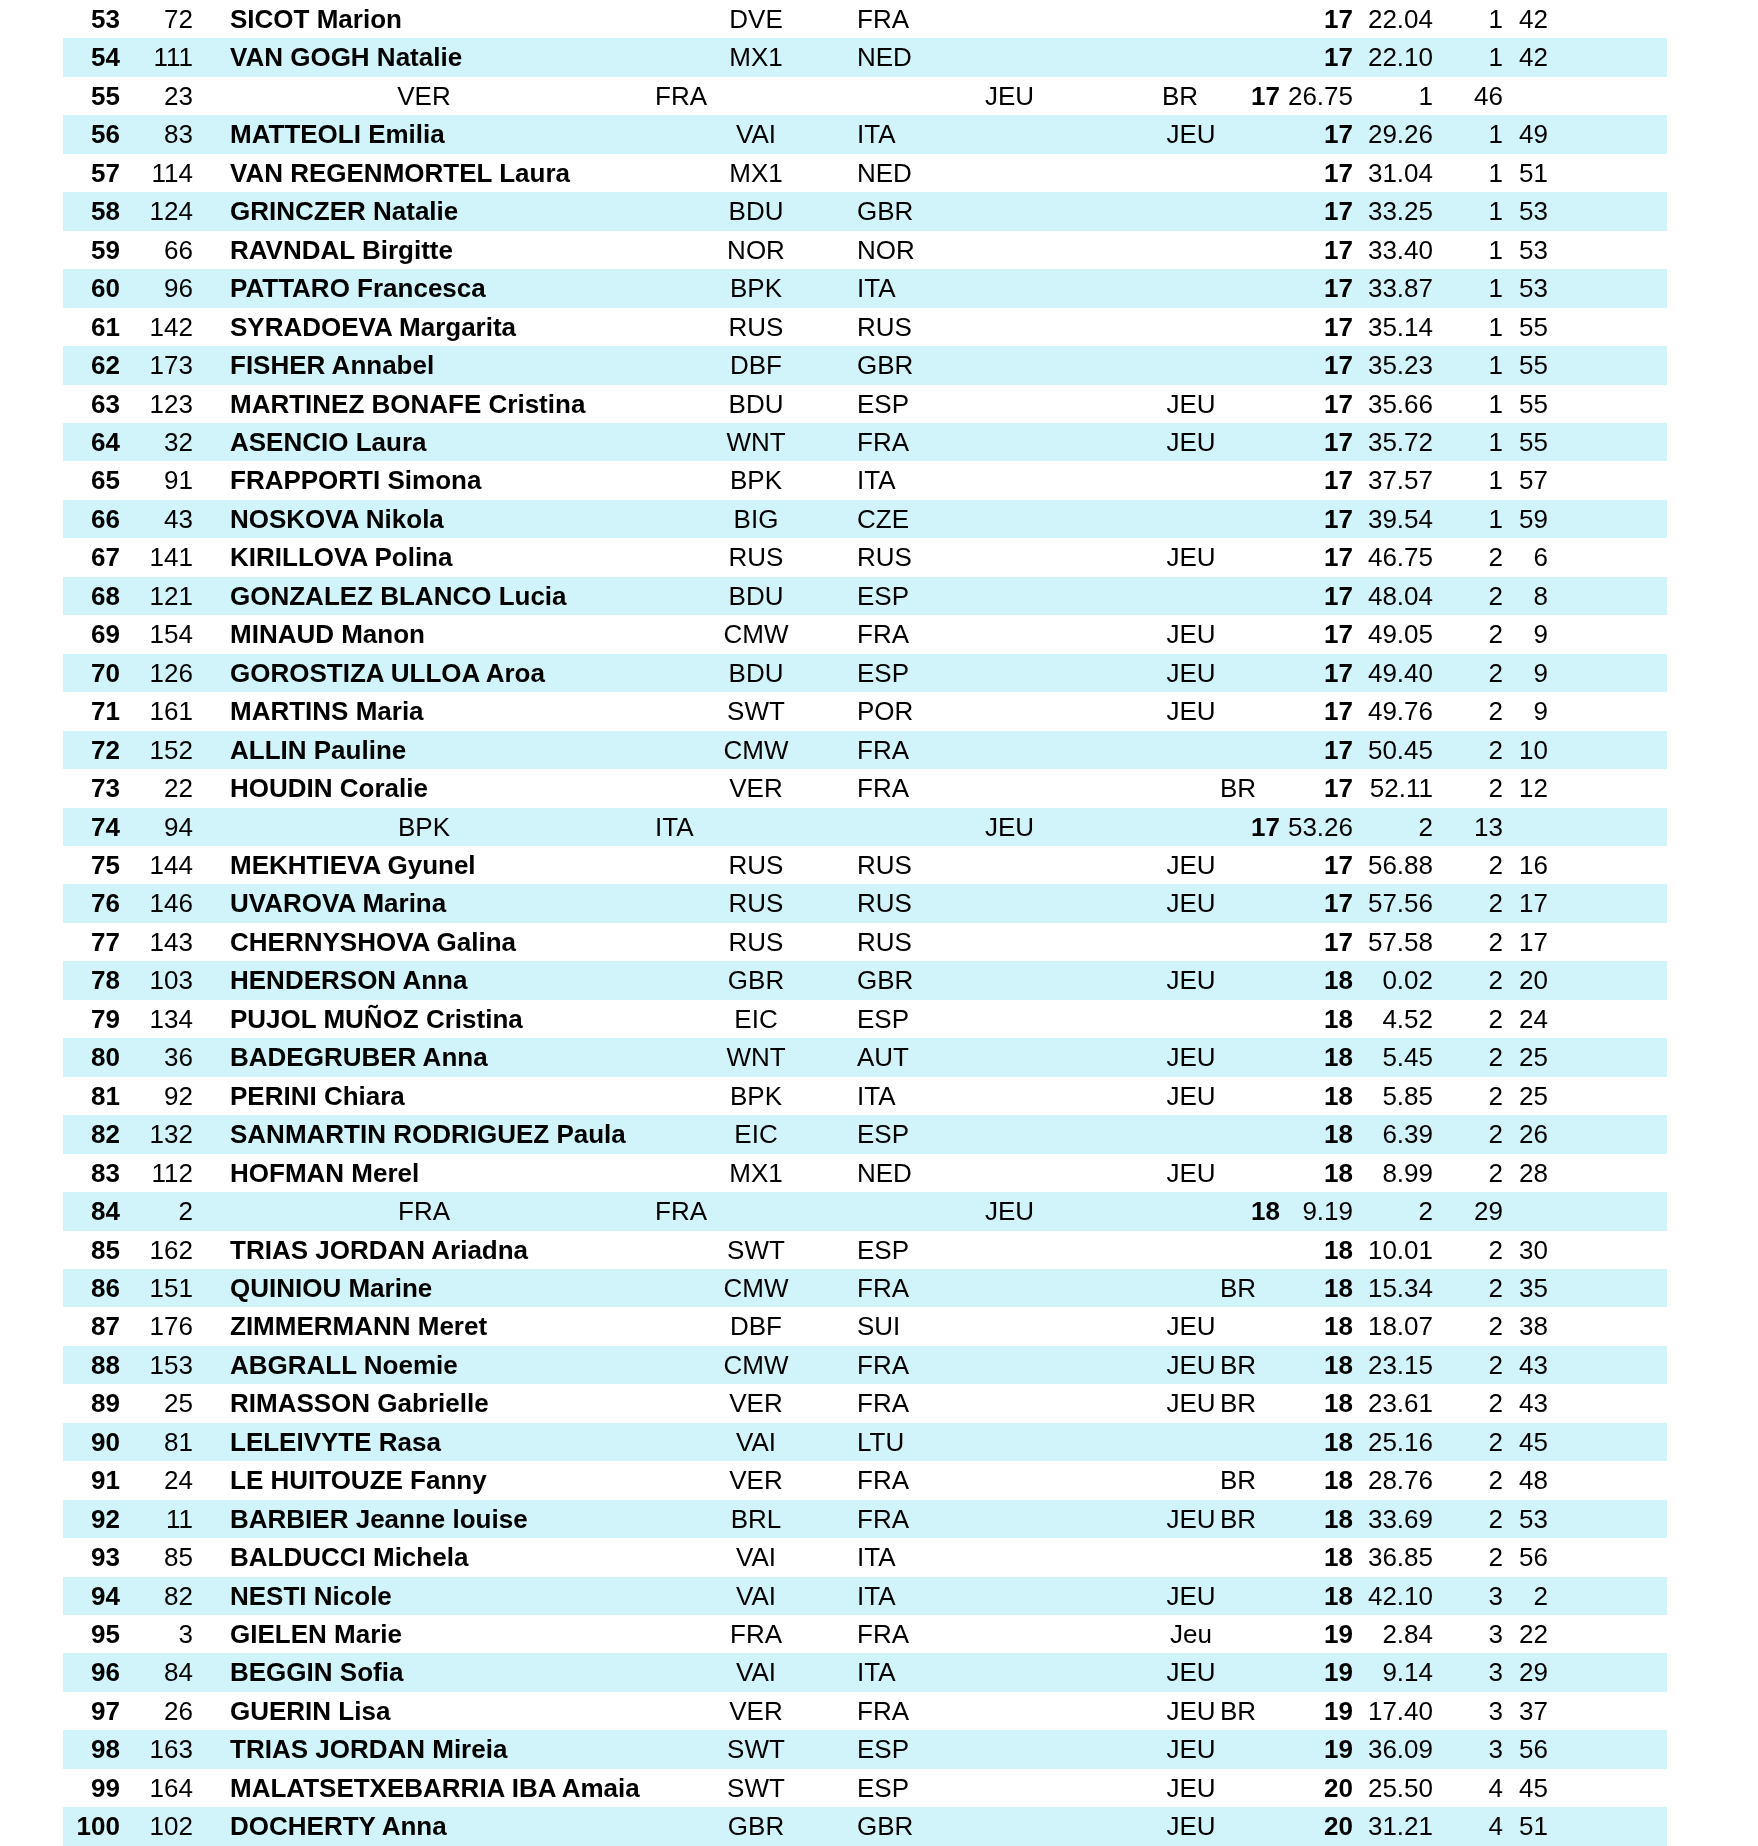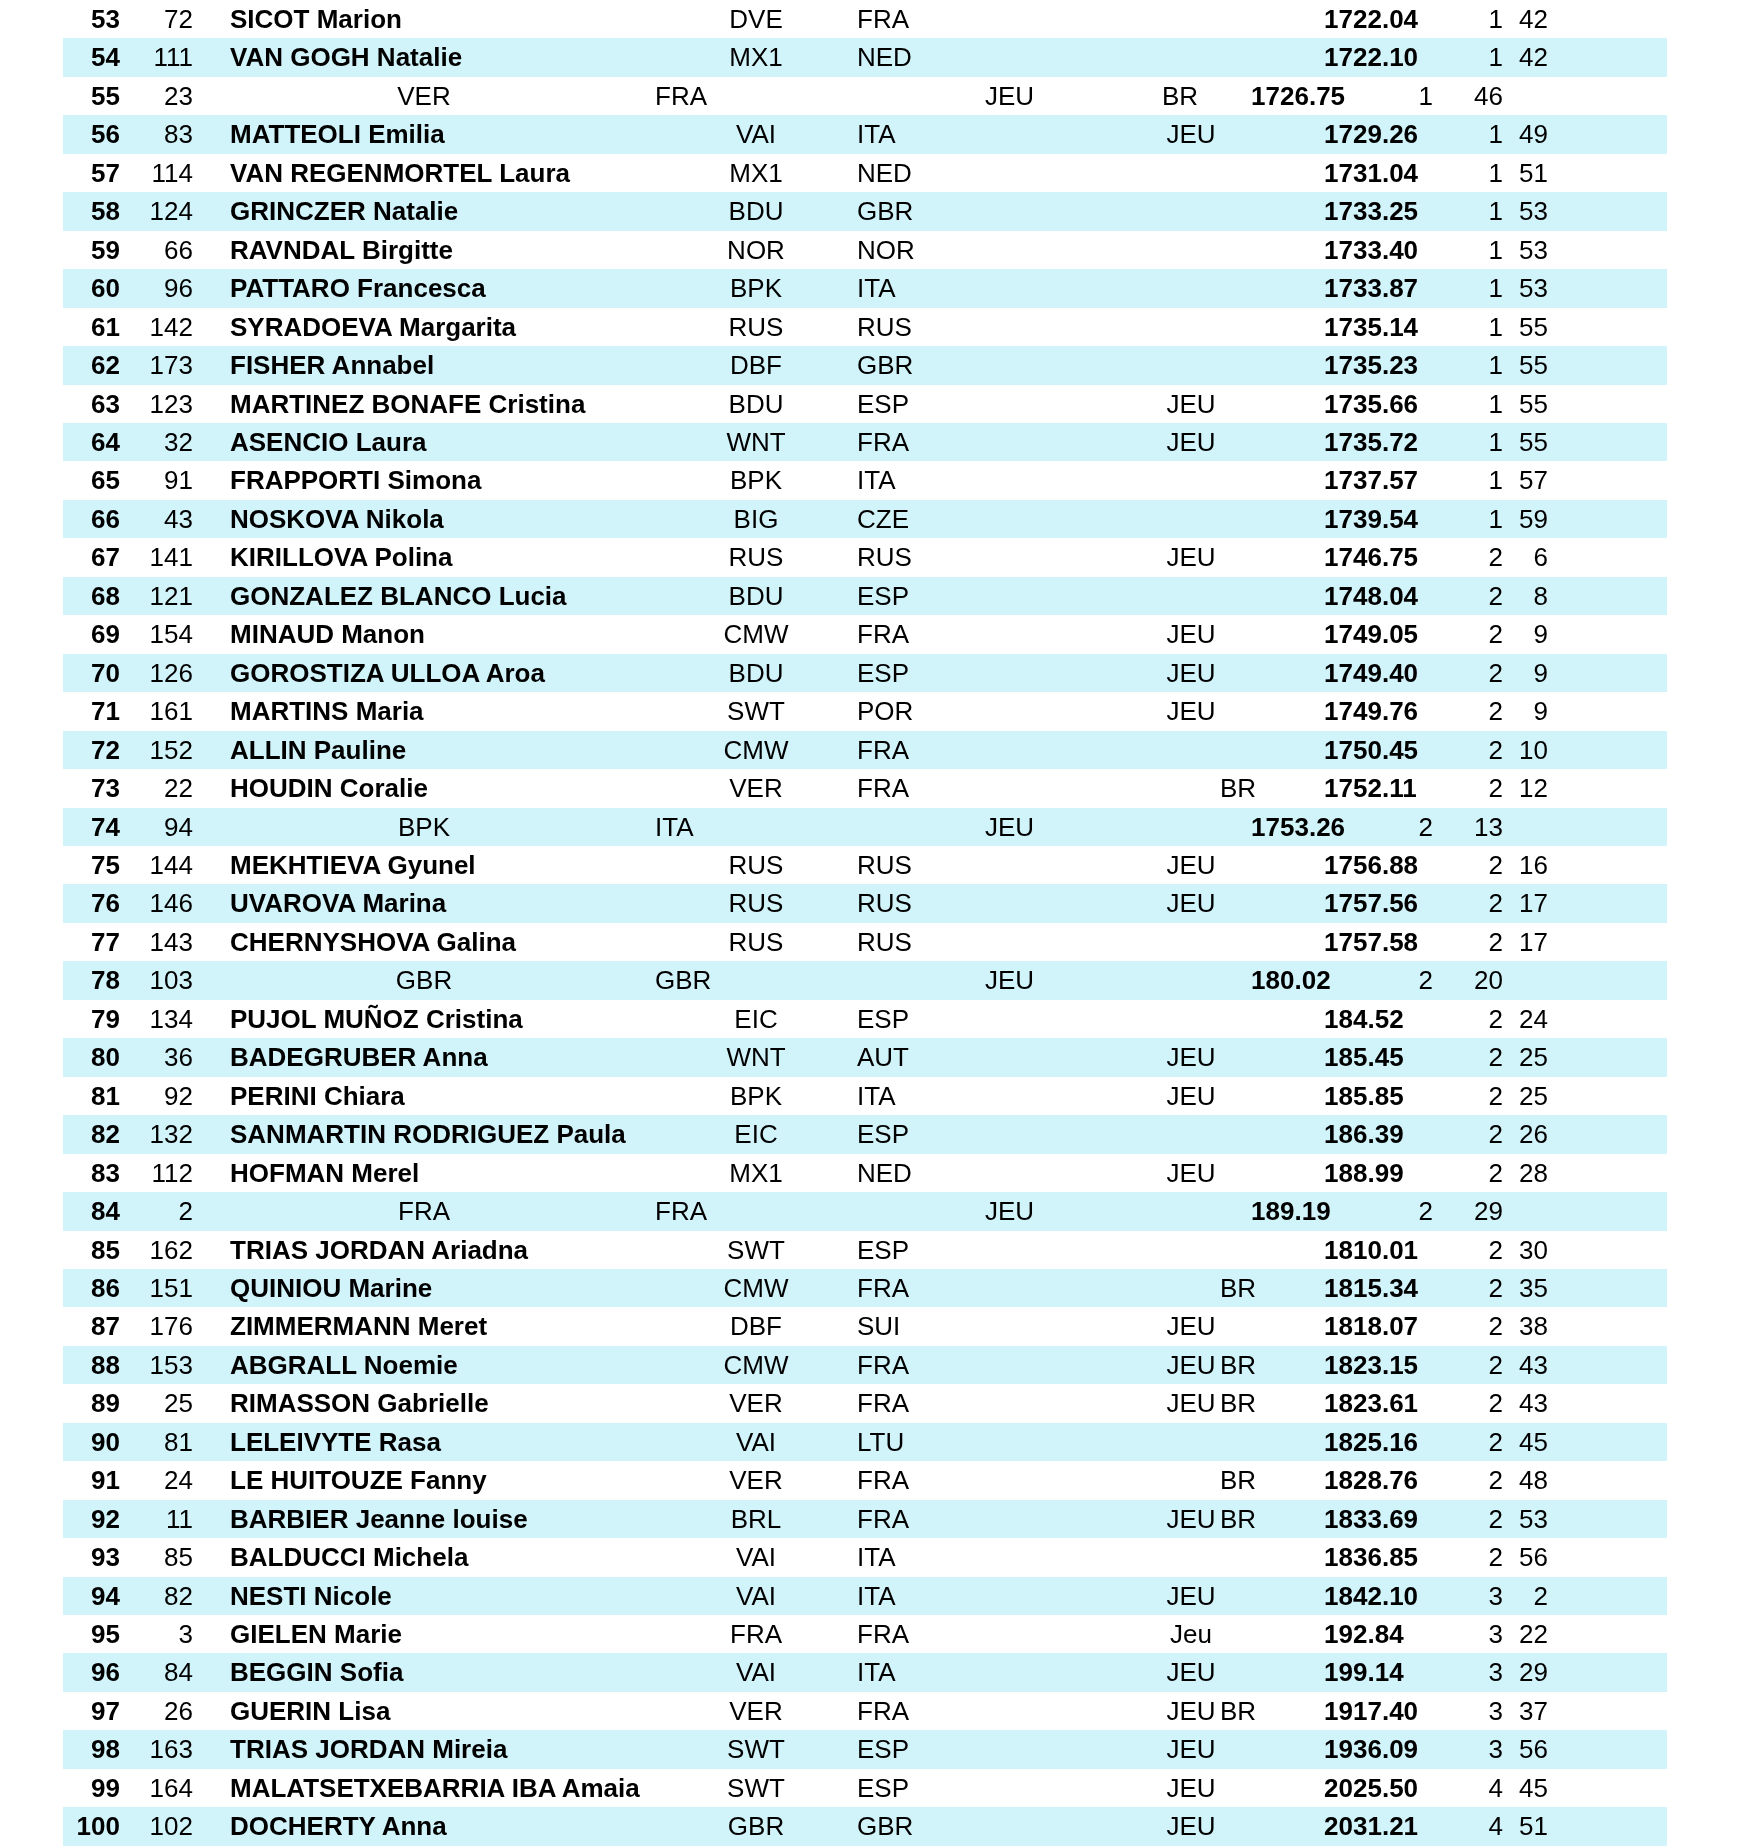--- a/index.html
+++ b/index.html
@@ -39,21 +39,21 @@
   }
   .cell { overflow: visible; }
   .c-rank   { text-align: right; font-weight: 700; }
   .c-bib    { text-align: right; font-weight: 400; }
   .c-name   { text-align: left;  font-weight: 700; padding-left: 37px; }
   .c-team   { text-align: center;  font-weight: 400; }
   .c-nat    { text-align: left;  font-weight: 400; }
   .c-jeu    { text-align: center;  font-weight: 400; }
   .c-br     { text-align: left;  font-weight: 400; }
   .c-tmin   { text-align: right; font-weight: 700; }
-  .c-tsec   { text-align: left; font-weight: 700; }
+  .c-tsec   { text-align: right; font-weight: 400; }
   .c-gmin   { text-align: right; font-weight: 400; }
   .c-gsec   { text-align: right; font-weight: 400; }
 </style>
 </head>
 <body style="background: rgb(255, 255, 255); color: rgb(0, 0, 0);">
 
 <div class="results-table">
   <div>
   <div class="row">
     <div class="cell c-rank">53</div>
@@ -399,20 +399,21 @@
     <div class="cell c-br"></div>
     <div class="cell c-tmin">17</div>
     <div class="cell c-tsec">57.58</div>
     <div class="cell c-gmin">2</div>
     <div class="cell c-gsec">17</div>
   </div>
 
   <div class="row alt">
     <div class="cell c-rank">78</div>
     <div class="cell c-bib">103</div>
+    <div class="cell c-name">HENDERSON Anna</div>
     <div class="cell c-team">GBR</div>
     <div class="cell c-nat">GBR</div>
     <div class="cell c-jeu">JEU</div>
     <div class="cell c-br"></div>
     <div class="cell c-tmin">18</div>
     <div class="cell c-tsec">0.02</div>
     <div class="cell c-gmin">2</div>
     <div class="cell c-gsec">20</div>
   </div>
 

